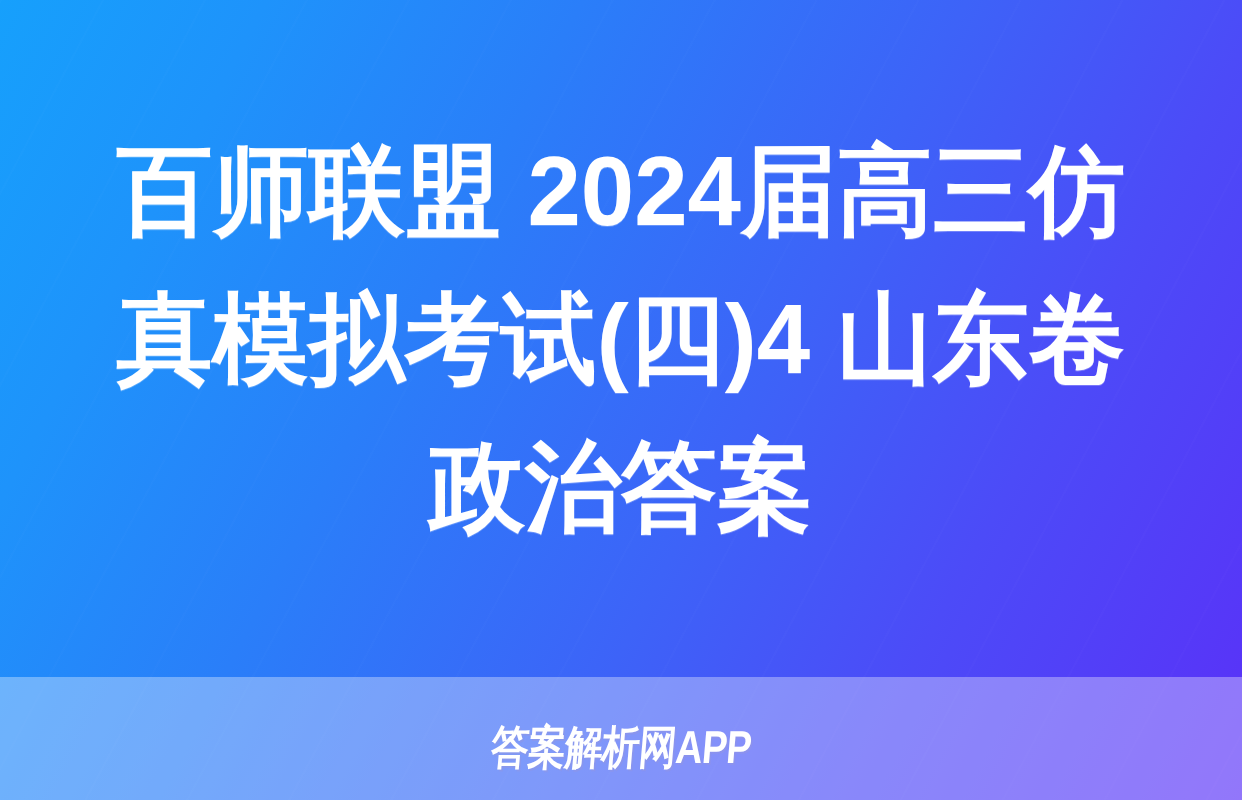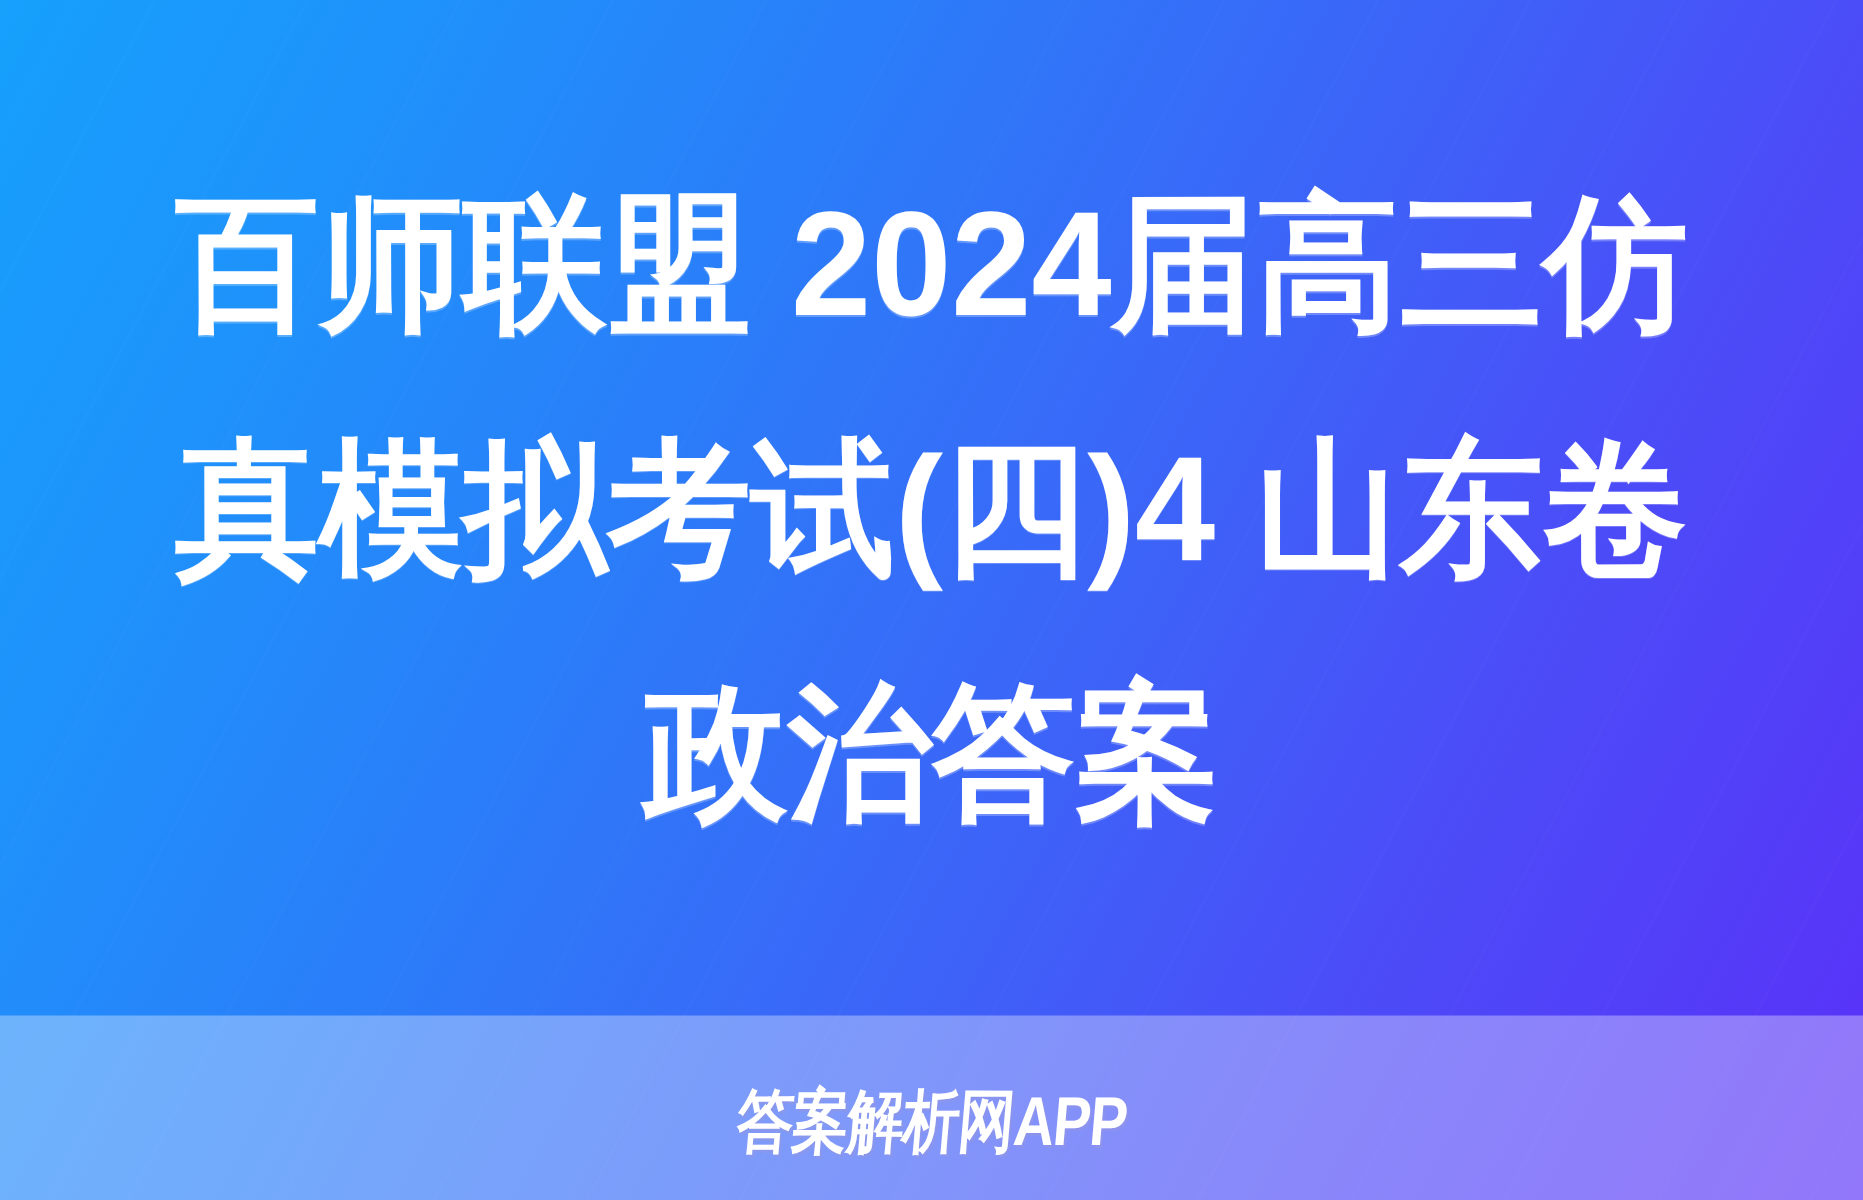--- a/index.html
+++ b/index.html
@@ -44,21 +44,20 @@
     position: absolute;
     left: 0;
     top: 0;
     width: 1242px;
     height: 677px;
     display: flex;
     flex-direction: column;
     align-items: center;
     justify-content: center;
     z-index: 3;
-    gap: 15px;
   }
 
   .title-line {
     display: block;
     color: #ffffff;
     font-size: 99px;
     line-height: 148px;
     font-weight: 700;
     letter-spacing: 0px;
     white-space: nowrap;

